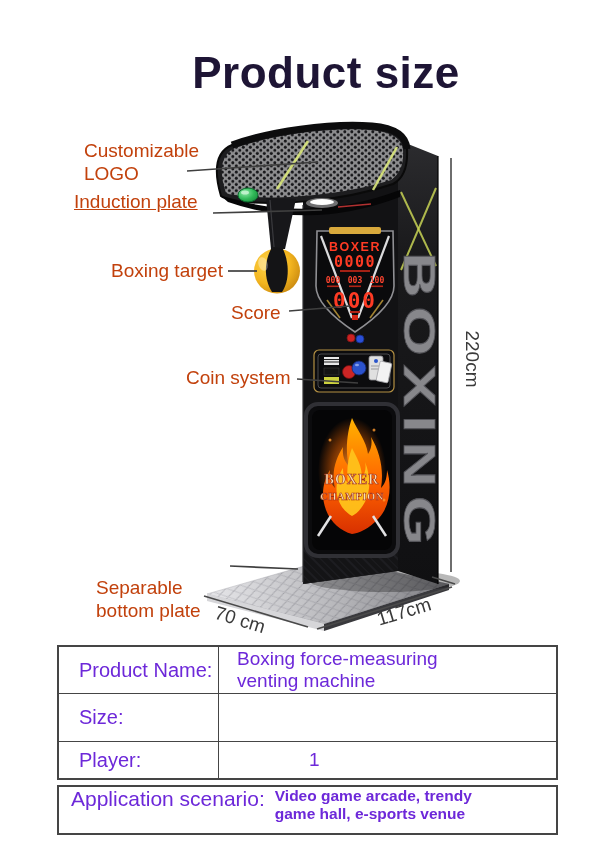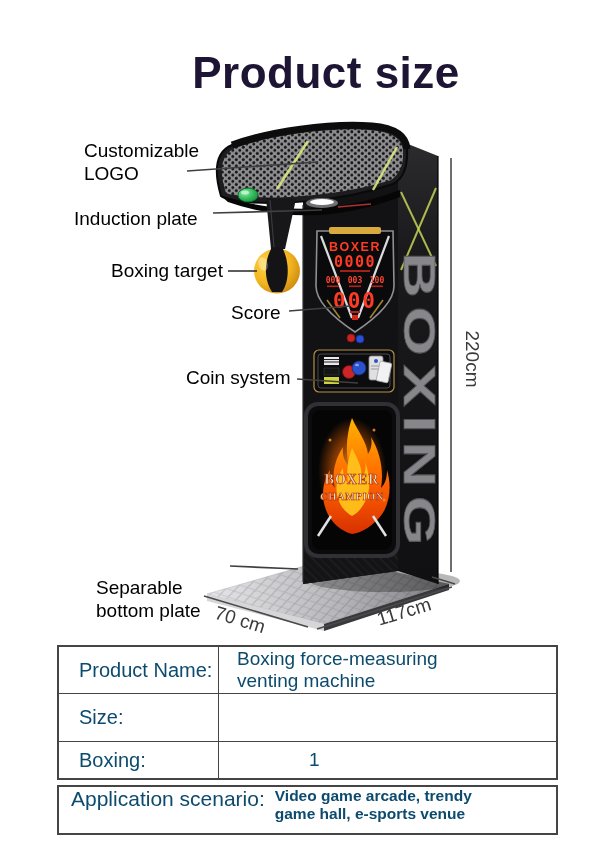--- a/index.html
+++ b/index.html
@@ -8,30 +8,30 @@
     font-family:"Liberation Sans",sans-serif;
   }
   .title{
     position:absolute;left:0;top:48px;width:600px;text-align:center;
     font-size:44px;font-weight:bold;color:#1e1535;letter-spacing:.5px;
     transform:translateX(26px);
   }
   .diagram{position:absolute;left:0;top:0;width:600px;height:645px;}
   .diagram svg{position:absolute;left:0;top:0;}
   .callout{
-    position:absolute;font-size:19px;line-height:23px;color:#000000;
+    position:absolute;font-size:19px;line-height:23px;color:#c2410c;
   }
   .dimlabel{
     position:absolute;font-size:19px;color:#3a3a3a;width:70px;text-align:center;
   }
   .dim-h{left:437px;top:348px;transform:rotate(90deg);}
   .dim-d{left:205px;top:609px;transform:rotate(17deg);}
   .dim-w{left:369px;top:601px;transform:rotate(-17deg);}
   
-  .spec{position:absolute;left:57px;top:645px;width:501px;color:#0c4a6e;}
+  .spec{position:absolute;left:57px;top:645px;width:501px;color:#6d28d9;}
   .spec-box{border:2px solid #454545;background:#fff;}
   .spec-row{display:flex;align-items:center;}
   .spec-row + .spec-row{border-top:1.5px solid #454545;}
   .cell-label{
     width:160px;flex:0 0 160px;border-right:1.5px solid #454545;
     align-self:stretch;display:flex;align-items:center;
     padding-left:20px;box-sizing:border-box;font-size:20px;
   }
   .cell-value{font-size:19px;padding-left:18px;}
   .row-1{height:46px;}
@@ -234,42 +234,42 @@
         <line x1="187" y1="171" x2="318" y2="162"></line>
         <line x1="213" y1="213" x2="322" y2="210"></line>
         <line x1="228" y1="271" x2="257" y2="271"></line>
         <line x1="289" y1="311" x2="350" y2="306"></line>
         <line x1="297" y1="379" x2="358" y2="383"></line>
         <line x1="230" y1="566" x2="298" y2="569"></line>
       </g>
     </svg>
 
     <div class="callout" style="left:84px;top:139px;width:134px;">Customizable LOGO</div>
-    <div class="callout" style="left:74px;top:207px;width:200px;">Induction plate</div>
+    <div class="callout" style="left:74px;top:190px;width:200px;text-decoration:underline;">Induction plate</div>
     <div class="callout" style="left:111px;top:259px;width:200px;">Boxing target</div>
     <div class="callout" style="left:231px;top:301px;width:100px;">Score</div>
     <div class="callout" style="left:186px;top:366px;width:160px;">Coin system</div>
     <div class="callout" style="left:96px;top:536px;width:140px;margin-top:40px;">Separable bottom plate</div>
 
     <div class="dimlabel dim-h">220cm</div>
     <div class="dimlabel dim-d">70 cm</div>
     <div class="dimlabel dim-w">117cm</div>
   </div>
 
   <div class="spec">
     <div class="spec-box">
       <div class="spec-row row-1">
         <div class="cell-label">Product Name:</div>
         <div class="cell-value">Boxing force-measuring venting machine</div>
       </div>
       <div class="spec-row row-2">
         <div class="cell-label">Size:</div>
       </div>
       <div class="spec-row row-3">
-        <div class="cell-label">Boxing:</div>
+        <div class="cell-label">Player:</div>
         <div class="cell-value">1</div>
       </div>
     </div>
     <div class="spec-gap"></div>
     <div class="spec-box2">
       <div class="app-label">Application scenario:</div>
       <div class="app-value">Video game arcade, trendy game hall, e-sports venue</div>
     </div>
   </div>
 

